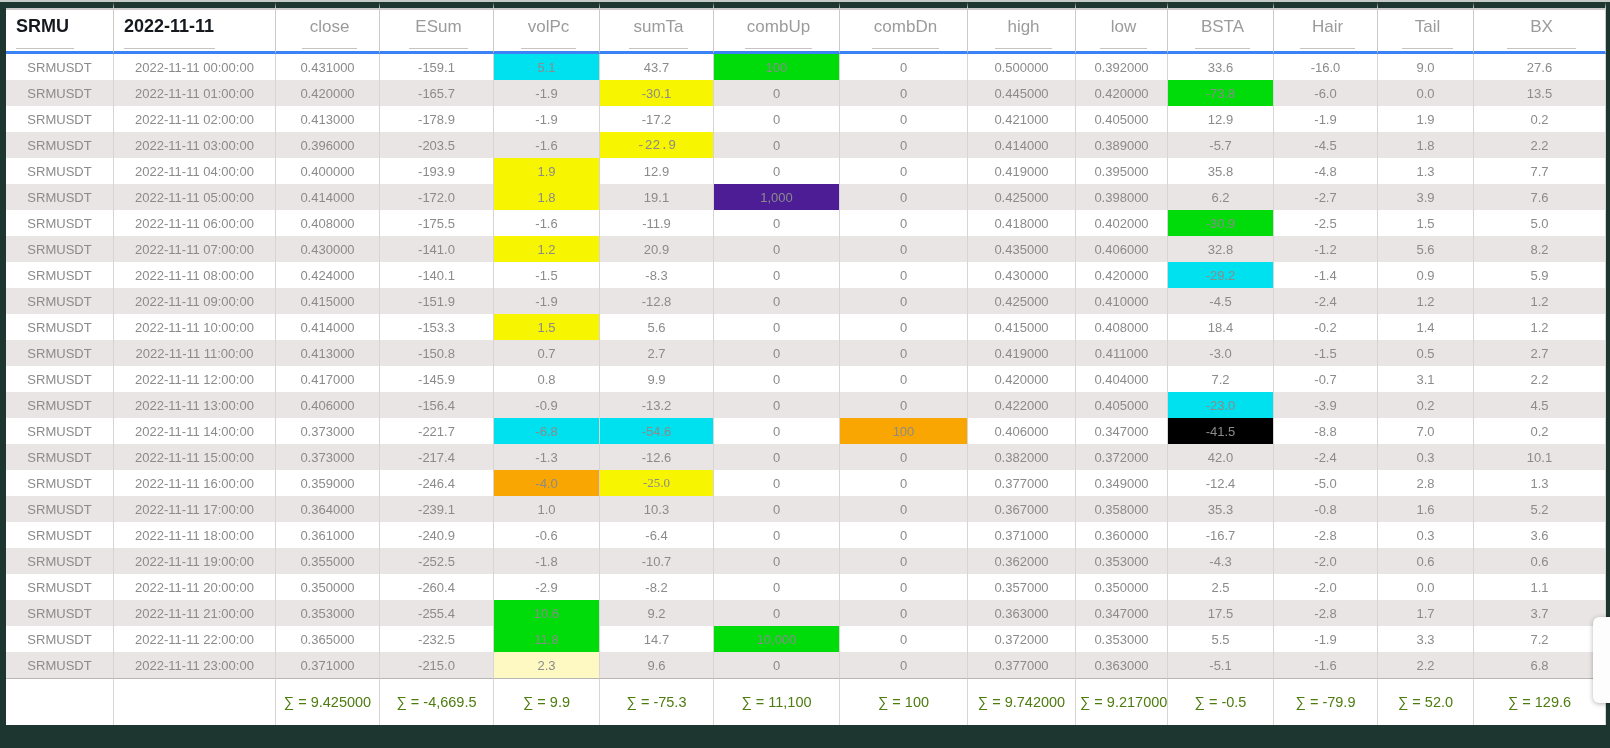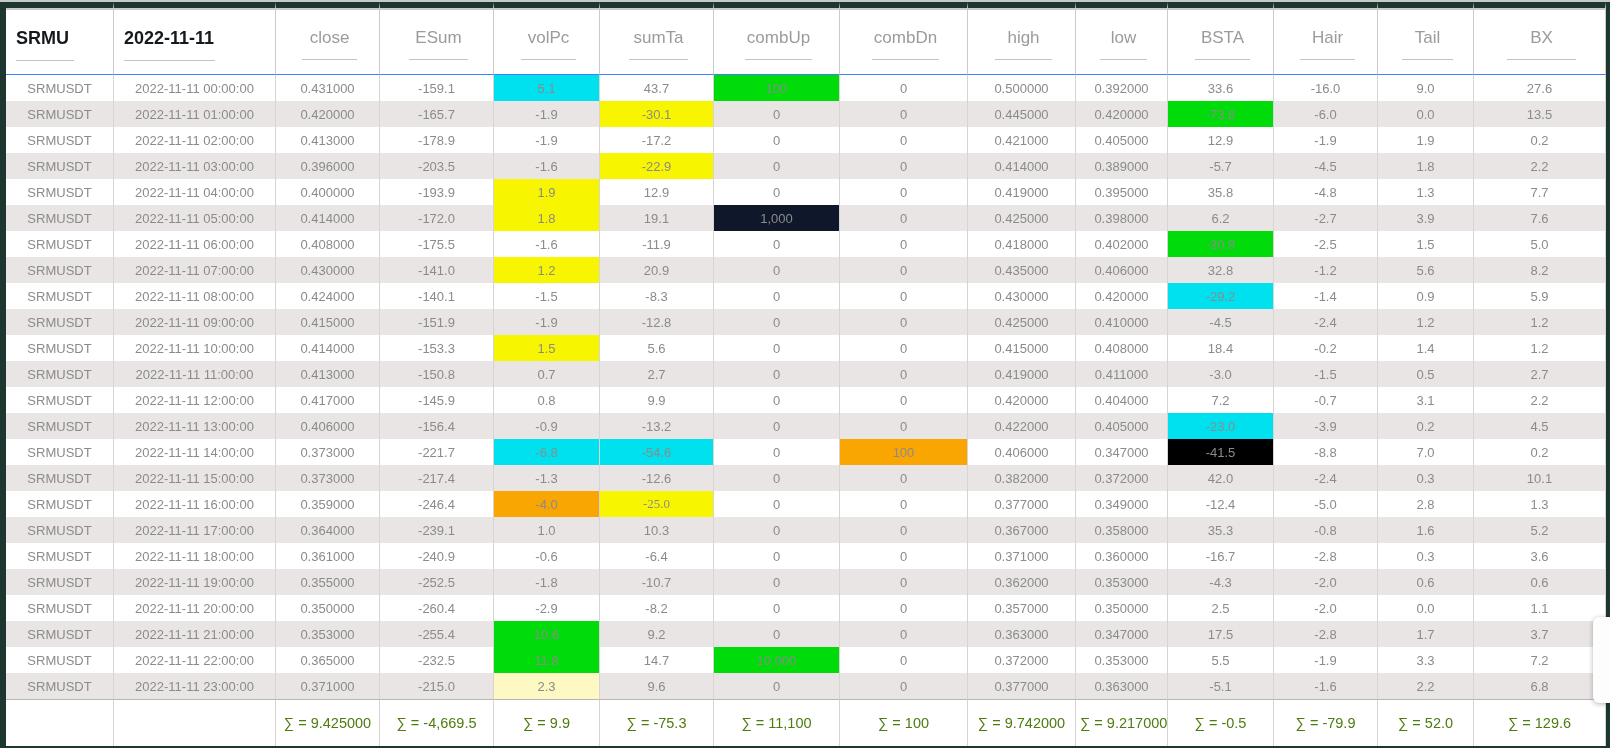--- a/index.html
+++ b/index.html
@@ -11,24 +11,24 @@
   }
   .top-strip { height:2px; background:#c6cbc8; }
   .frame { padding:0 8px 10px 6px; }
   table {
     width:100%; border-collapse:separate; border-spacing:0;
     table-layout:fixed; background:#ffffff;
   }
   thead th {
     border-top:6px solid #1e3630;
     border-right:1px solid #ccc9c8;
-    border-bottom:1px solid #3b82f6;
+    border-bottom:3px solid #3b82f6;
     box-shadow: inset 0 2px 0 #ccc9c8;
     background:#ffffff;
-    height:73px; padding:6px 0 0 4px;
+    height:52px; padding:6px 0 0 4px;
     vertical-align:middle; text-align:center;
     font-size:17px; font-weight:400; color:#9b9b9b;
   }
   thead th.emph { color:#15191d; font-weight:700; text-align:left; padding-left:10px; font-size:18px; }
   .h-rule { width:55%; height:1px; background:#c6c3c2; margin:11px auto 0 auto; }
   th.emph .h-rule { margin-left:0; width:60%; }
   tbody td {
     height:26px; padding:0 4px;
     font-size:13px; color:#8b8b8b; text-align:center;
     border-right:1px solid #d8d4d3;
@@ -179,21 +179,21 @@
           <td>-1.9</td>
           <td>1.9</td>
           <td>0.2</td>
         </tr>
         <tr class="stripe">
           <td>SRMUSDT</td>
           <td>2022-11-11 03:00:00</td>
           <td>0.396000</td>
           <td>-203.5</td>
           <td>-1.6</td>
-          <td style="background: rgb(248, 245, 0);">-22.9</td>
+          <td style="background: rgb(248, 245, 0); font-family: Liberation Mono, monospace;">-22.9</td>
           <td>0</td>
           <td>0</td>
           <td>0.414000</td>
           <td>0.389000</td>
           <td>-5.7</td>
           <td>-4.5</td>
           <td>1.8</td>
           <td>2.2</td>
         </tr>
         <tr>
@@ -212,21 +212,21 @@
           <td>1.3</td>
           <td>7.7</td>
         </tr>
         <tr class="stripe">
           <td>SRMUSDT</td>
           <td>2022-11-11 05:00:00</td>
           <td>0.414000</td>
           <td>-172.0</td>
           <td style="background: rgb(248, 245, 0);">1.8</td>
           <td>19.1</td>
-          <td style="background: #0f172a;">1,000</td>
+          <td style="background: #4c1d95;">1,000</td>
           <td>0</td>
           <td>0.425000</td>
           <td>0.398000</td>
           <td>6.2</td>
           <td>-2.7</td>
           <td>3.9</td>
           <td>7.6</td>
         </tr>
         <tr>
           <td>SRMUSDT</td>

